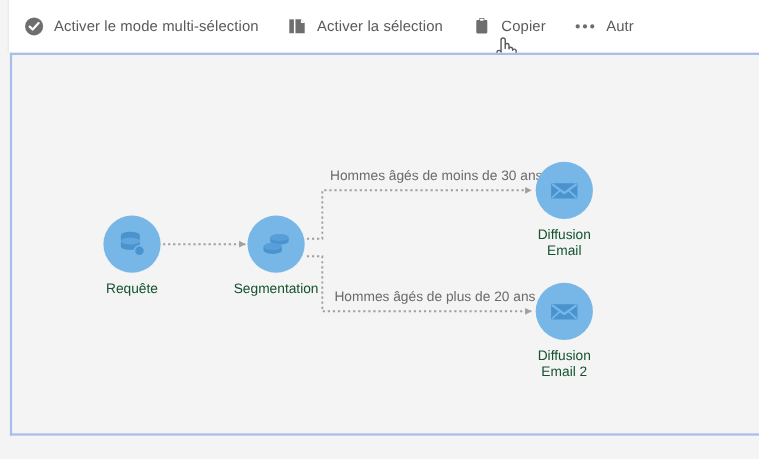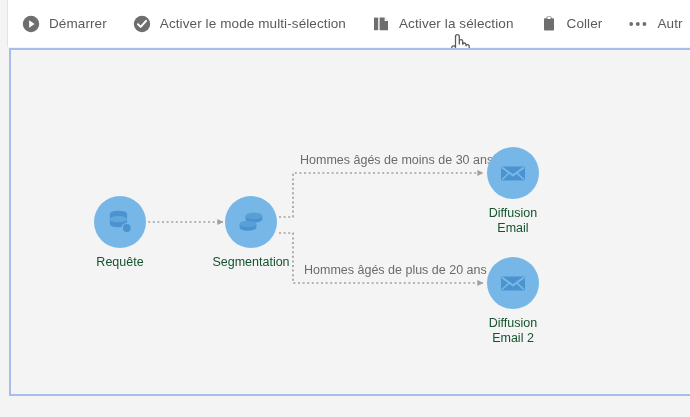--- a/index.html
+++ b/index.html
@@ -101,29 +101,20 @@
 <body>
 
 <div id="app">
 
   <div class="left-gutter">
     <div class="left-gutter-line"></div>
   </div>
 
   <div class="toolbar">
 
-    <div class="tb-item">
-      <span class="tb-icon">
-        <svg width="18" height="18" viewBox="0 0 18 18">
-          <circle cx="9" cy="9" r="8.2" fill="#6e6e6e"></circle>
-          <path d="M7.1 5.3 L12.6 9 L7.1 12.7 Z" fill="#ffffff"></path>
-        </svg>
-      </span>
-      <span class="tb-label">Démarrer</span>
-    </div>
 
     <div class="tb-item">
       <span class="tb-icon">
         <svg width="18" height="18" viewBox="0 0 18 18">
           <circle cx="9" cy="9" r="8.2" fill="#6e6e6e"></circle>
           <path d="M5 9.2 L7.7 11.9 L13.1 5.9" fill="none" stroke="#ffffff" stroke-width="2" stroke-linecap="round" stroke-linejoin="round"></path>
         </svg>
       </span>
       <span class="tb-label">Activer le mode multi-sélection</span>
     </div>
@@ -140,21 +131,21 @@
     </div>
 
     <div class="tb-item">
       <span class="tb-icon">
         <svg width="18" height="18" viewBox="0 0 18 18">
           <rect x="4" y="3.2" width="10" height="12.2" rx="1" fill="#6e6e6e"></rect>
           <rect x="6.6" y="1.4" width="4.8" height="3.2" rx="0.7" fill="#6e6e6e"></rect>
           <rect x="7.4" y="2.1" width="3.2" height="1.8" rx="0.4" fill="#ffffff"></rect>
         </svg>
       </span>
-      <span class="tb-label">Coller</span>
+      <span class="tb-label">Copier</span>
     </div>
 
     <div class="tb-item">
       <span class="tb-icon">
         <svg width="20" height="18" viewBox="0 0 20 18">
           <circle cx="3.2" cy="9" r="1.9" fill="#6e6e6e"></circle>
           <circle cx="9.8" cy="9" r="1.9" fill="#6e6e6e"></circle>
           <circle cx="16.4" cy="9" r="1.9" fill="#6e6e6e"></circle>
         </svg>
       </span>

